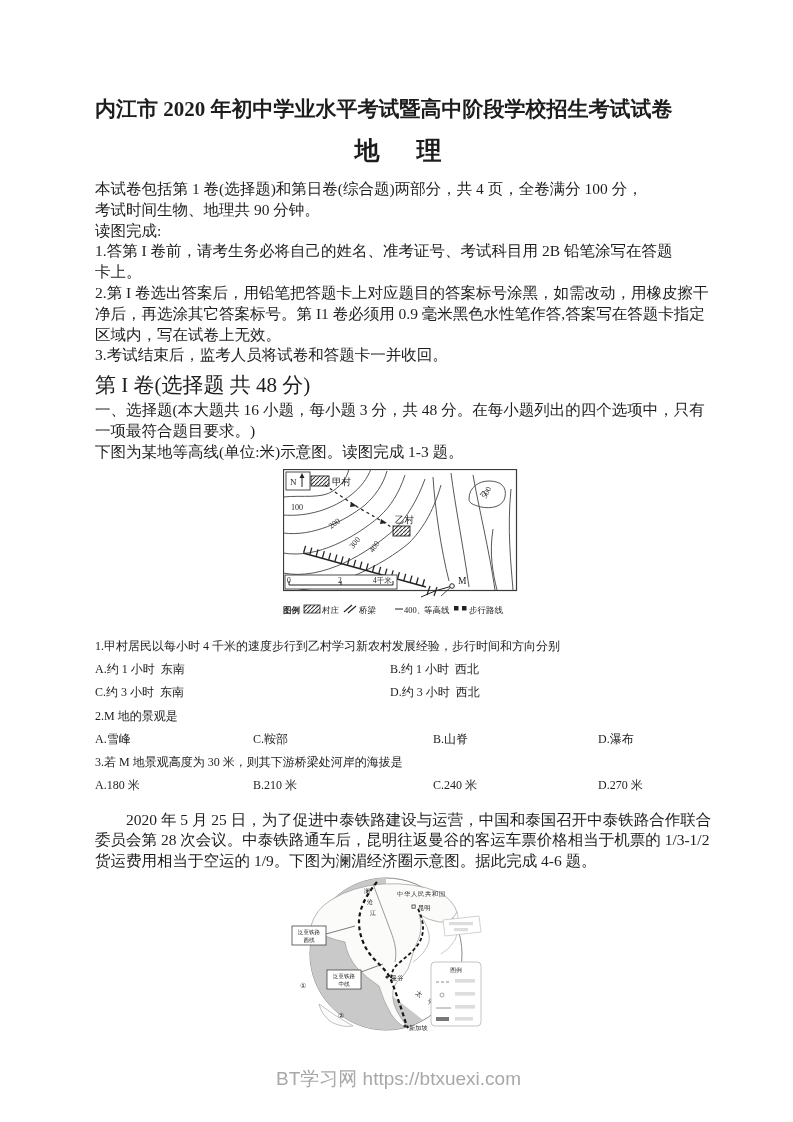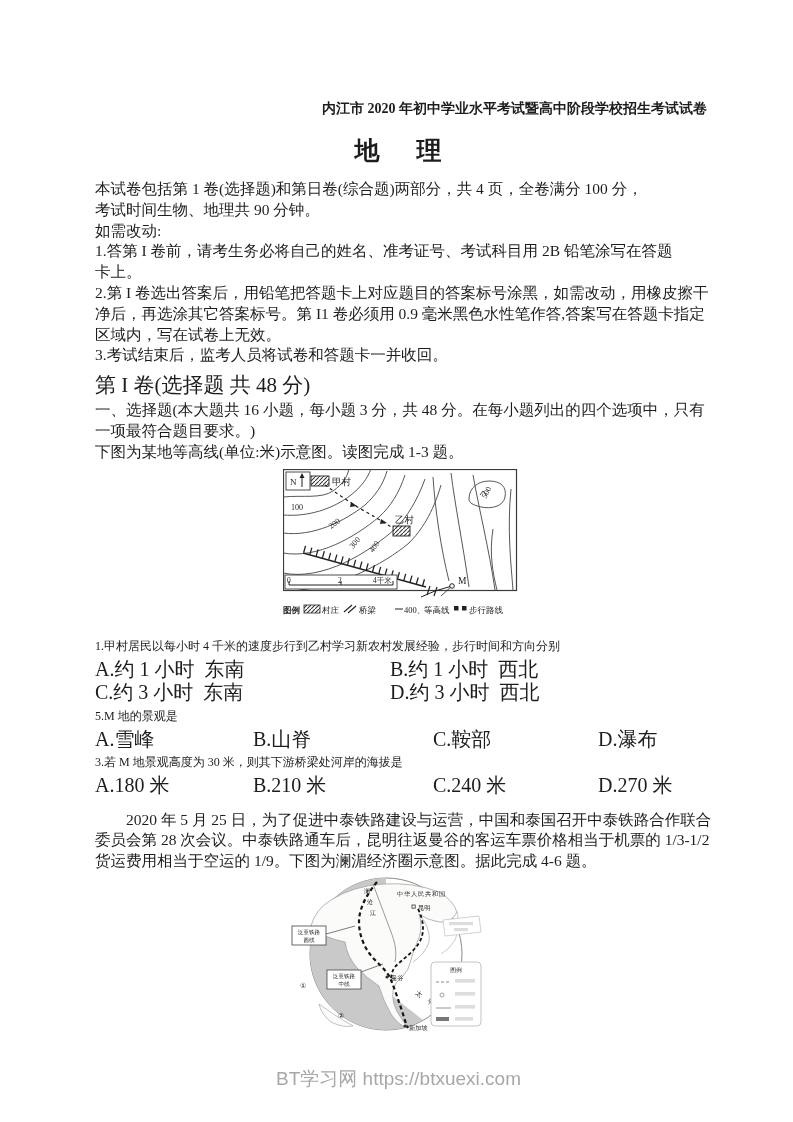--- a/index.html
+++ b/index.html
@@ -1,47 +1,47 @@
 <!DOCTYPE html>
 <html><head>
 <meta charset="utf-8">
 <style>
   html,body{margin:0;padding:0;background:#fff;}
   .page{position:relative;width:793px;height:1122px;background:#fff;overflow:hidden;
         font-family:"Liberation Serif","DejaVu Serif",serif;color:#1d1d1d;
         box-sizing:border-box;padding:94px 86px 0 95px;}
-  .title{font-size:14px;font-weight:700;text-align:right;line-height:30px;margin:0;font-family:Liberation Serif, serif;}
+  .title{font-size:21px;font-weight:700;text-align:left;line-height:30px;margin:0;font-family:Liberation Serif, serif;}
   .subject{font-size:25px;font-weight:700;text-align:center;margin:10px 0 12px;letter-spacing:6px;}
   .bl{font-size:15.5px;line-height:20.8px;white-space:pre;}
   .section-heading{font-size:21px;font-weight:400;text-align:left;line-height:30px;margin:4px 0 0;}
   .map1wrap{width:236px;margin:6px auto 8px;}
   .map2wrap{width:192px;margin:4px 0 0 196px;}
   .qblock{margin-top:0;}
   .q1{margin-top:12px;}
   .qt{font-size:12px;line-height:23px;white-space:pre;}
   .opts2{display:grid;grid-template-columns:295px 1fr;}
   .opts4{display:grid;grid-template-columns:158px 180px 165px 1fr;}
-  .opt{font-size:20px;line-height:23.5px;white-space:pre;font-family:Liberation Serif, serif;}
+  .opt{font-size:12px;line-height:23.5px;white-space:pre;font-family:Liberation Serif, serif;}
   .passage{margin-top:12px;}
   .footer{position:absolute;left:4px;right:0;bottom:30px;text-align:center;color:#a8a8a8;
           font-size:19px;font-family:"Liberation Sans","DejaVu Sans",sans-serif;}
   svg text{font-family:"Liberation Serif","DejaVu Serif",serif;fill:#222;}
 </style>
 </head>
 <body>
 
 <div class="page">
 
   <h1 class="title">内江市 2020 年初中学业水平考试暨高中阶段学校招生考试试卷</h1>
   <h2 class="subject">地　理</h2>
 
   <div>
     <div class="bl">本试卷包括第 1 卷(选择题)和第日卷(综合题)两部分，共 4 页，全卷满分 100 分，</div>
     <div class="bl">考试时间生物、地理共 90 分钟。</div>
-    <div class="bl">如需改动:</div>
+    <div class="bl">读图完成:</div>
     <div class="bl">1.答第 I 卷前，请考生务必将自己的姓名、准考证号、考试科目用 2B 铅笔涂写在答题</div>
     <div class="bl">卡上。</div>
     <div class="bl">2.第 I 卷选出答案后，用铅笔把答题卡上对应题目的答案标号涂黑，如需改动，用橡皮擦干</div>
     <div class="bl">净后，再选涂其它答案标号。第 I1 卷必须用 0.9 毫米黑色水性笔作答,答案写在答题卡指定</div>
     <div class="bl">区域内，写在试卷上无效。</div>
     <div class="bl">3.考试结束后，监考人员将试卷和答题卡一并收回。</div>
   </div>
 
   <div class="section-heading">第 I 卷(选择题  共 48 分)</div>
 
@@ -154,25 +154,25 @@
     <div class="qt">1.甲村居民以每小时 4 千米的速度步行到乙村学习新农村发展经验，步行时间和方向分别</div>
     <div class="opts2">
       <div class="opt">A.约 1 小时  东南</div>
       <div class="opt">B.约 1 小时  西北</div>
       <div class="opt">C.约 3 小时  东南</div>
       <div class="opt">D.约 3 小时  西北</div>
     </div>
   </div>
 
   <div class="qblock">
-    <div class="qt">5.M 地的景观是</div>
+    <div class="qt">2.M 地的景观是</div>
     <div class="opts4">
       <div class="opt">A.雪峰</div>
+      <div class="opt">C.鞍部</div>
       <div class="opt">B.山脊</div>
-      <div class="opt">C.鞍部</div>
       <div class="opt">D.瀑布</div>
     </div>
   </div>
 
   <div class="qblock">
     <div class="qt">3.若 M 地景观高度为 30 米，则其下游桥梁处河岸的海拔是</div>
     <div class="opts4">
       <div class="opt">A.180 米</div>
       <div class="opt">B.210 米</div>
       <div class="opt">C.240 米</div>

